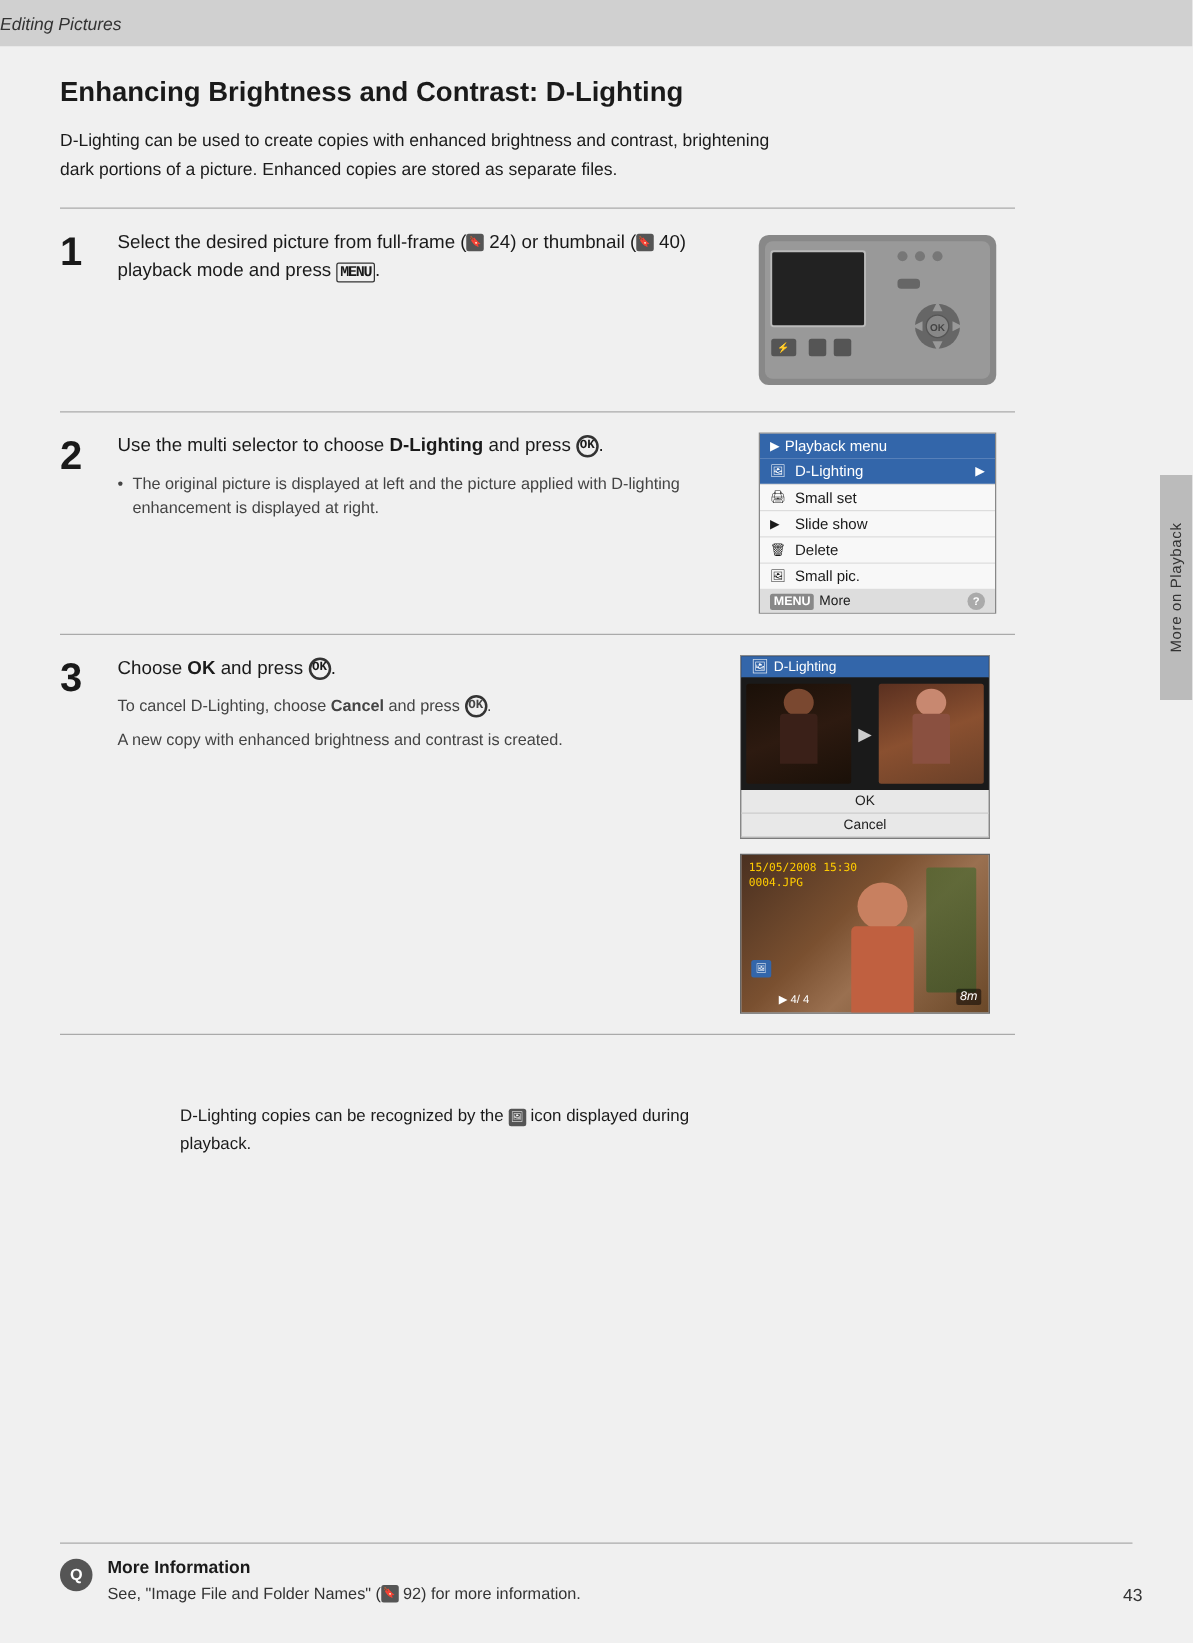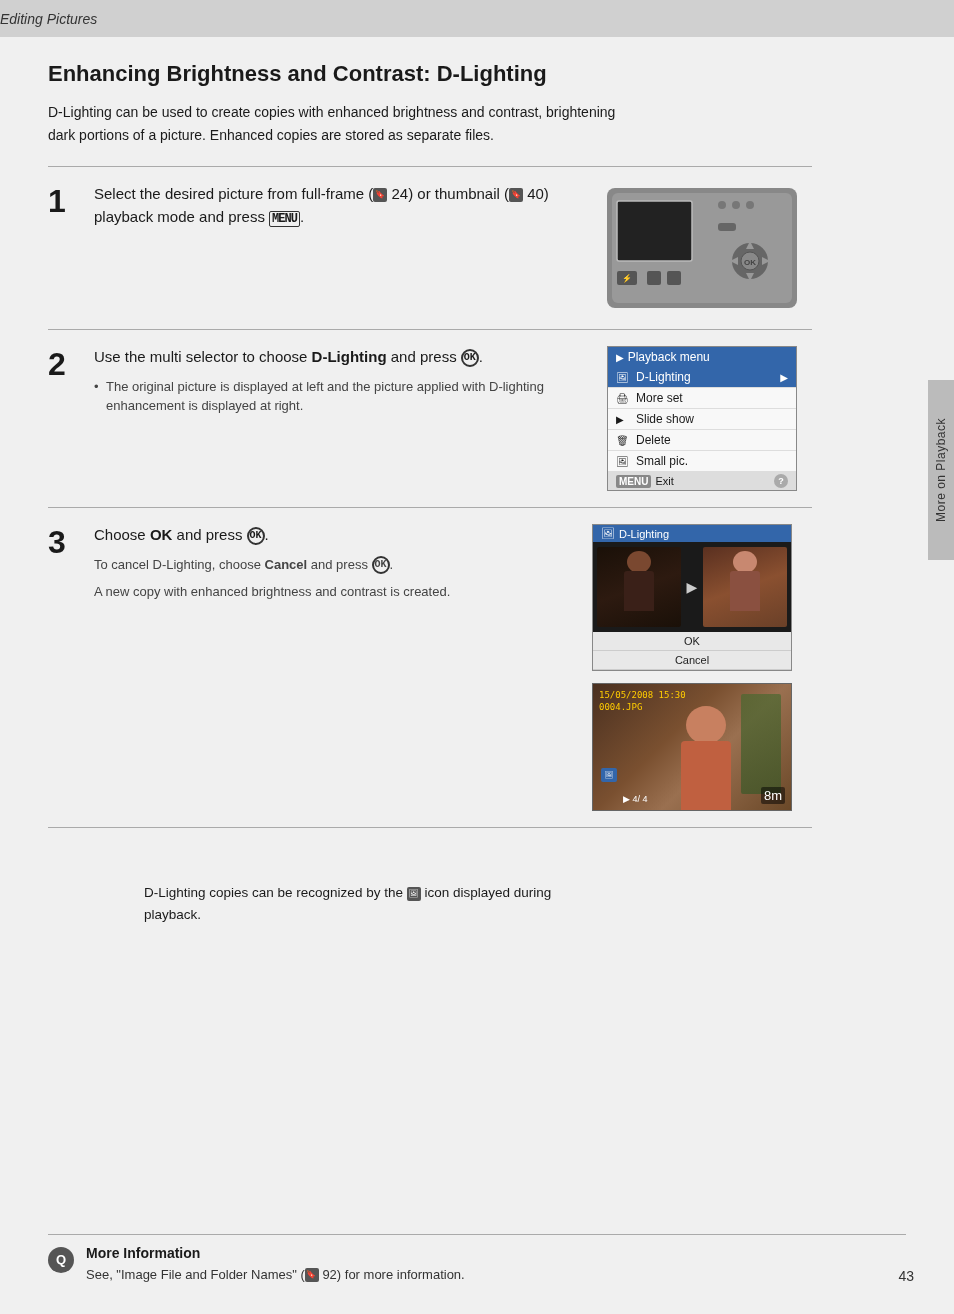--- a/index.html
+++ b/index.html
@@ -465,37 +465,37 @@
             <span class="pm-header-icon">▶</span>
             <span>Playback menu</span>
           </div>
           <div class="pm-item selected">
             <span class="pm-item-icon">🖼</span>
             <span>D-Lighting</span>
             <span class="pm-item-arrow">▶</span>
           </div>
           <div class="pm-item">
             <span class="pm-item-icon">🖨</span>
-            <span>More set</span>
+            <span>Small set</span>
           </div>
           <div class="pm-item">
             <span class="pm-item-icon">▶</span>
             <span>Slide show</span>
           </div>
           <div class="pm-item">
             <span class="pm-item-icon">🗑</span>
             <span>Delete</span>
           </div>
           <div class="pm-item">
             <span class="pm-item-icon">🖼</span>
             <span>Small pic.</span>
           </div>
           <div class="pm-footer">
             <span class="pm-footer-key">MENU</span>
-            <span>Exit</span>
+            <span>More</span>
             <div class="pm-help">?</div>
           </div>
         </div>
       </div>
     </div>
 
     <div class="step-row" style="align-items: flex-start;">
       <div class="step-number">3</div>
       <div class="step3-content">
         <div class="step-instruction">
@@ -541,21 +541,21 @@
             <div style="width:40px; height:38px; border-radius:50%; background:#c88060; position:absolute; top:0; left:50%; transform:translateX(-50%);"></div>
             <div style="width:50px; height:70px; background:#c06040; position:absolute; top:35px; left:50%; transform:translateX(-50%); border-radius:4px 4px 0 0;"></div>
           </div>
 
           <div style="position:absolute; right:10px; top:10px; width:40px; height:100px; background: linear-gradient(180deg, #4a6830 0%, #3a5828 100%); border-radius:2px; opacity:0.7;"></div>
 
           <div class="photo-icon" style="bottom:28px;">🖼</div>
 
           <div style="position:absolute; bottom:6px; left:30px; color:white; font-size:9px;">▶ <span>4/ 4</span></div>
 
-          <div style="position:absolute; bottom:6px; right:6px; color:white; font-size:13px; background:rgba(0,0,0,0.5); padding:1px 3px; border-radius:2px;">8m</div>
+          <div style="position:absolute; bottom:6px; right:6px; color:white; font-size:10px; background:rgba(0,0,0,0.5); padding:1px 3px; border-radius:2px;font-style:italic;">8m</div>
         </div>
       </div>
     </div>
 
   </div>
 
   <div class="extra-content">
     <p class="extra-text">
       D-Lighting copies can be recognized by the <span class="book-icon">🖼</span> icon displayed during playback.
     </p>

